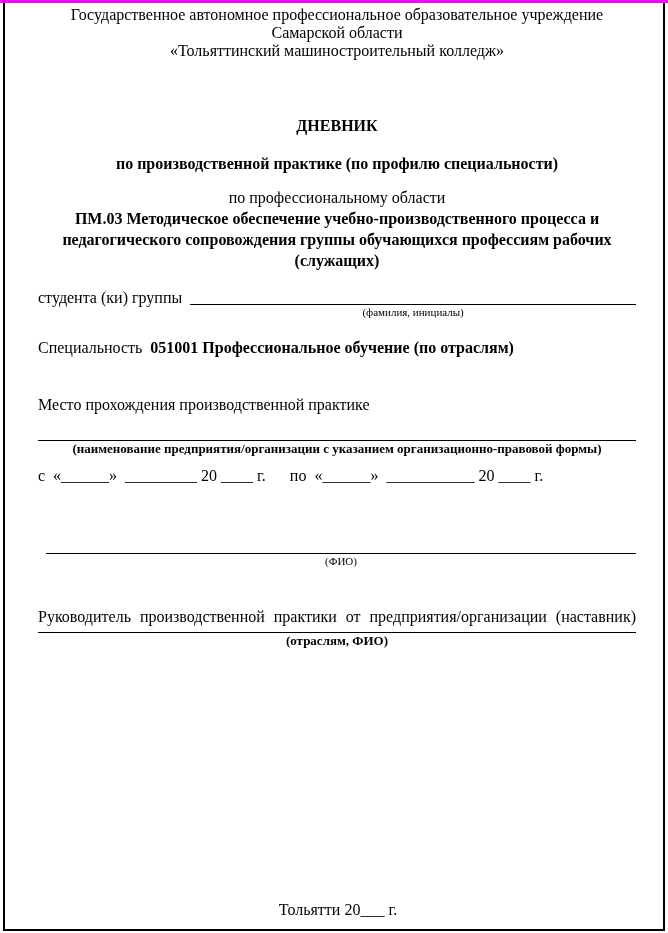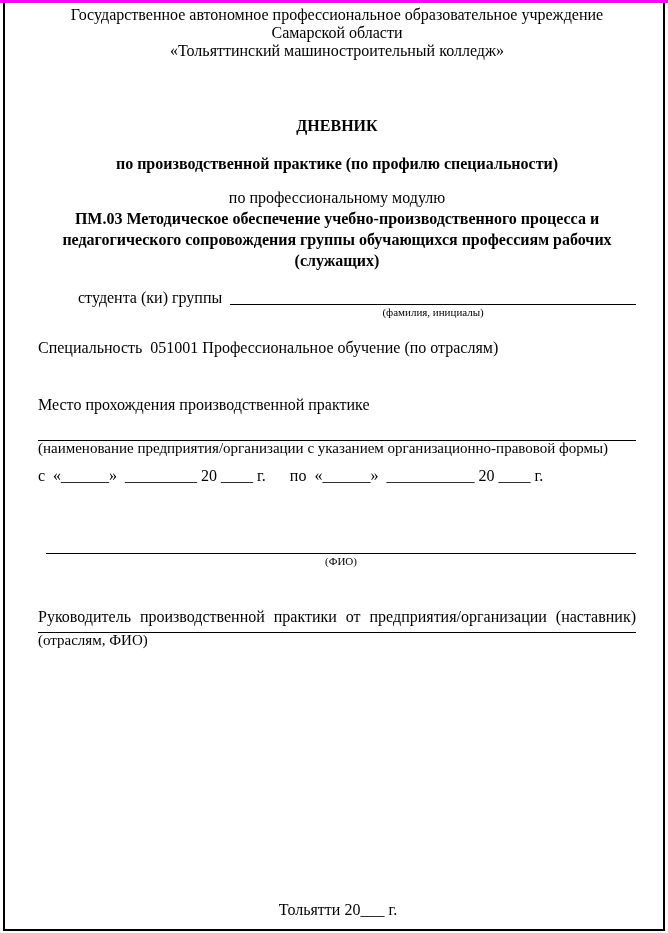--- a/index.html
+++ b/index.html
@@ -56,49 +56,50 @@
   }
   .module-name {
     font-weight: bold;
     line-height: 21px;
   }
 
   .field-row {
     display: flex;
     margin-top: 0;
   }
-  .field-label { white-space: nowrap; line-height: 20px; margin-left: 40px; }
+  .field-label { white-space: nowrap; line-height: 20px; }
   .fill-col { flex: 1; margin-left: 8px; min-width: 0; }
   .fill-line {
     height: 16px;
     border-bottom: 1px solid #000000;
   }
   .caption {
     font-size: 11px;
     line-height: 13px;
     text-align: center;
     padding-top: 1px;
     white-space: nowrap;
   }
 
   .student-row { margin-top: 17px; }
 
   .specialty-row { margin-top: 19px; line-height: 20px; }
-  .specialty-row .value { font-weight: normal; }
+  .specialty-row .value { font-weight: bold; }
 
   .place-row { margin-top: 37px; line-height: 20px; }
   .rule {
     height: 25px;
     border-bottom: 1px solid #000000;
   }
   .rule-caption {
-    font-size: 15px;
+    font-size: 13px;
     line-height: 13px;
-    text-align: left;
+    text-align: center;
     padding-top: 1px;
+    font-weight: bold;
   }
 
   .dates-row {
     margin-top: 10px;
     line-height: 22px;
     white-space: pre-wrap;
   }
 
   .supervisor-college { margin-top: 50px; }
 
@@ -130,21 +131,21 @@
   <div class="org-header center">
     <div>Государственное автономное профессиональное образовательное учреждение</div>
     <div>Самарской области</div>
     <div>«Тольяттинский машиностроительный колледж»</div>
   </div>
 
   <div class="doc-title center">ДНЕВНИК</div>
 
   <div class="doc-subtitle center">по производственной практике (по профилю специальности)</div>
 
-  <div class="module-intro center">по профессиональному модулю</div>
+  <div class="module-intro center">по профессиональному области</div>
   <div class="module-name center">ПМ.03 Методическое обеспечение учебно-производственного процесса и педагогического сопровождения группы обучающихся профессиям рабочих (служащих)</div>
 
   <div class="field-row student-row">
     <span class="field-label">студента (ки) группы</span>
     <span class="fill-col">
       <span class="fill-line" style="display:block"></span>
       <span class="caption" style="display:block">(фамилия, инициалы)</span>
     </span>
   </div>
 

